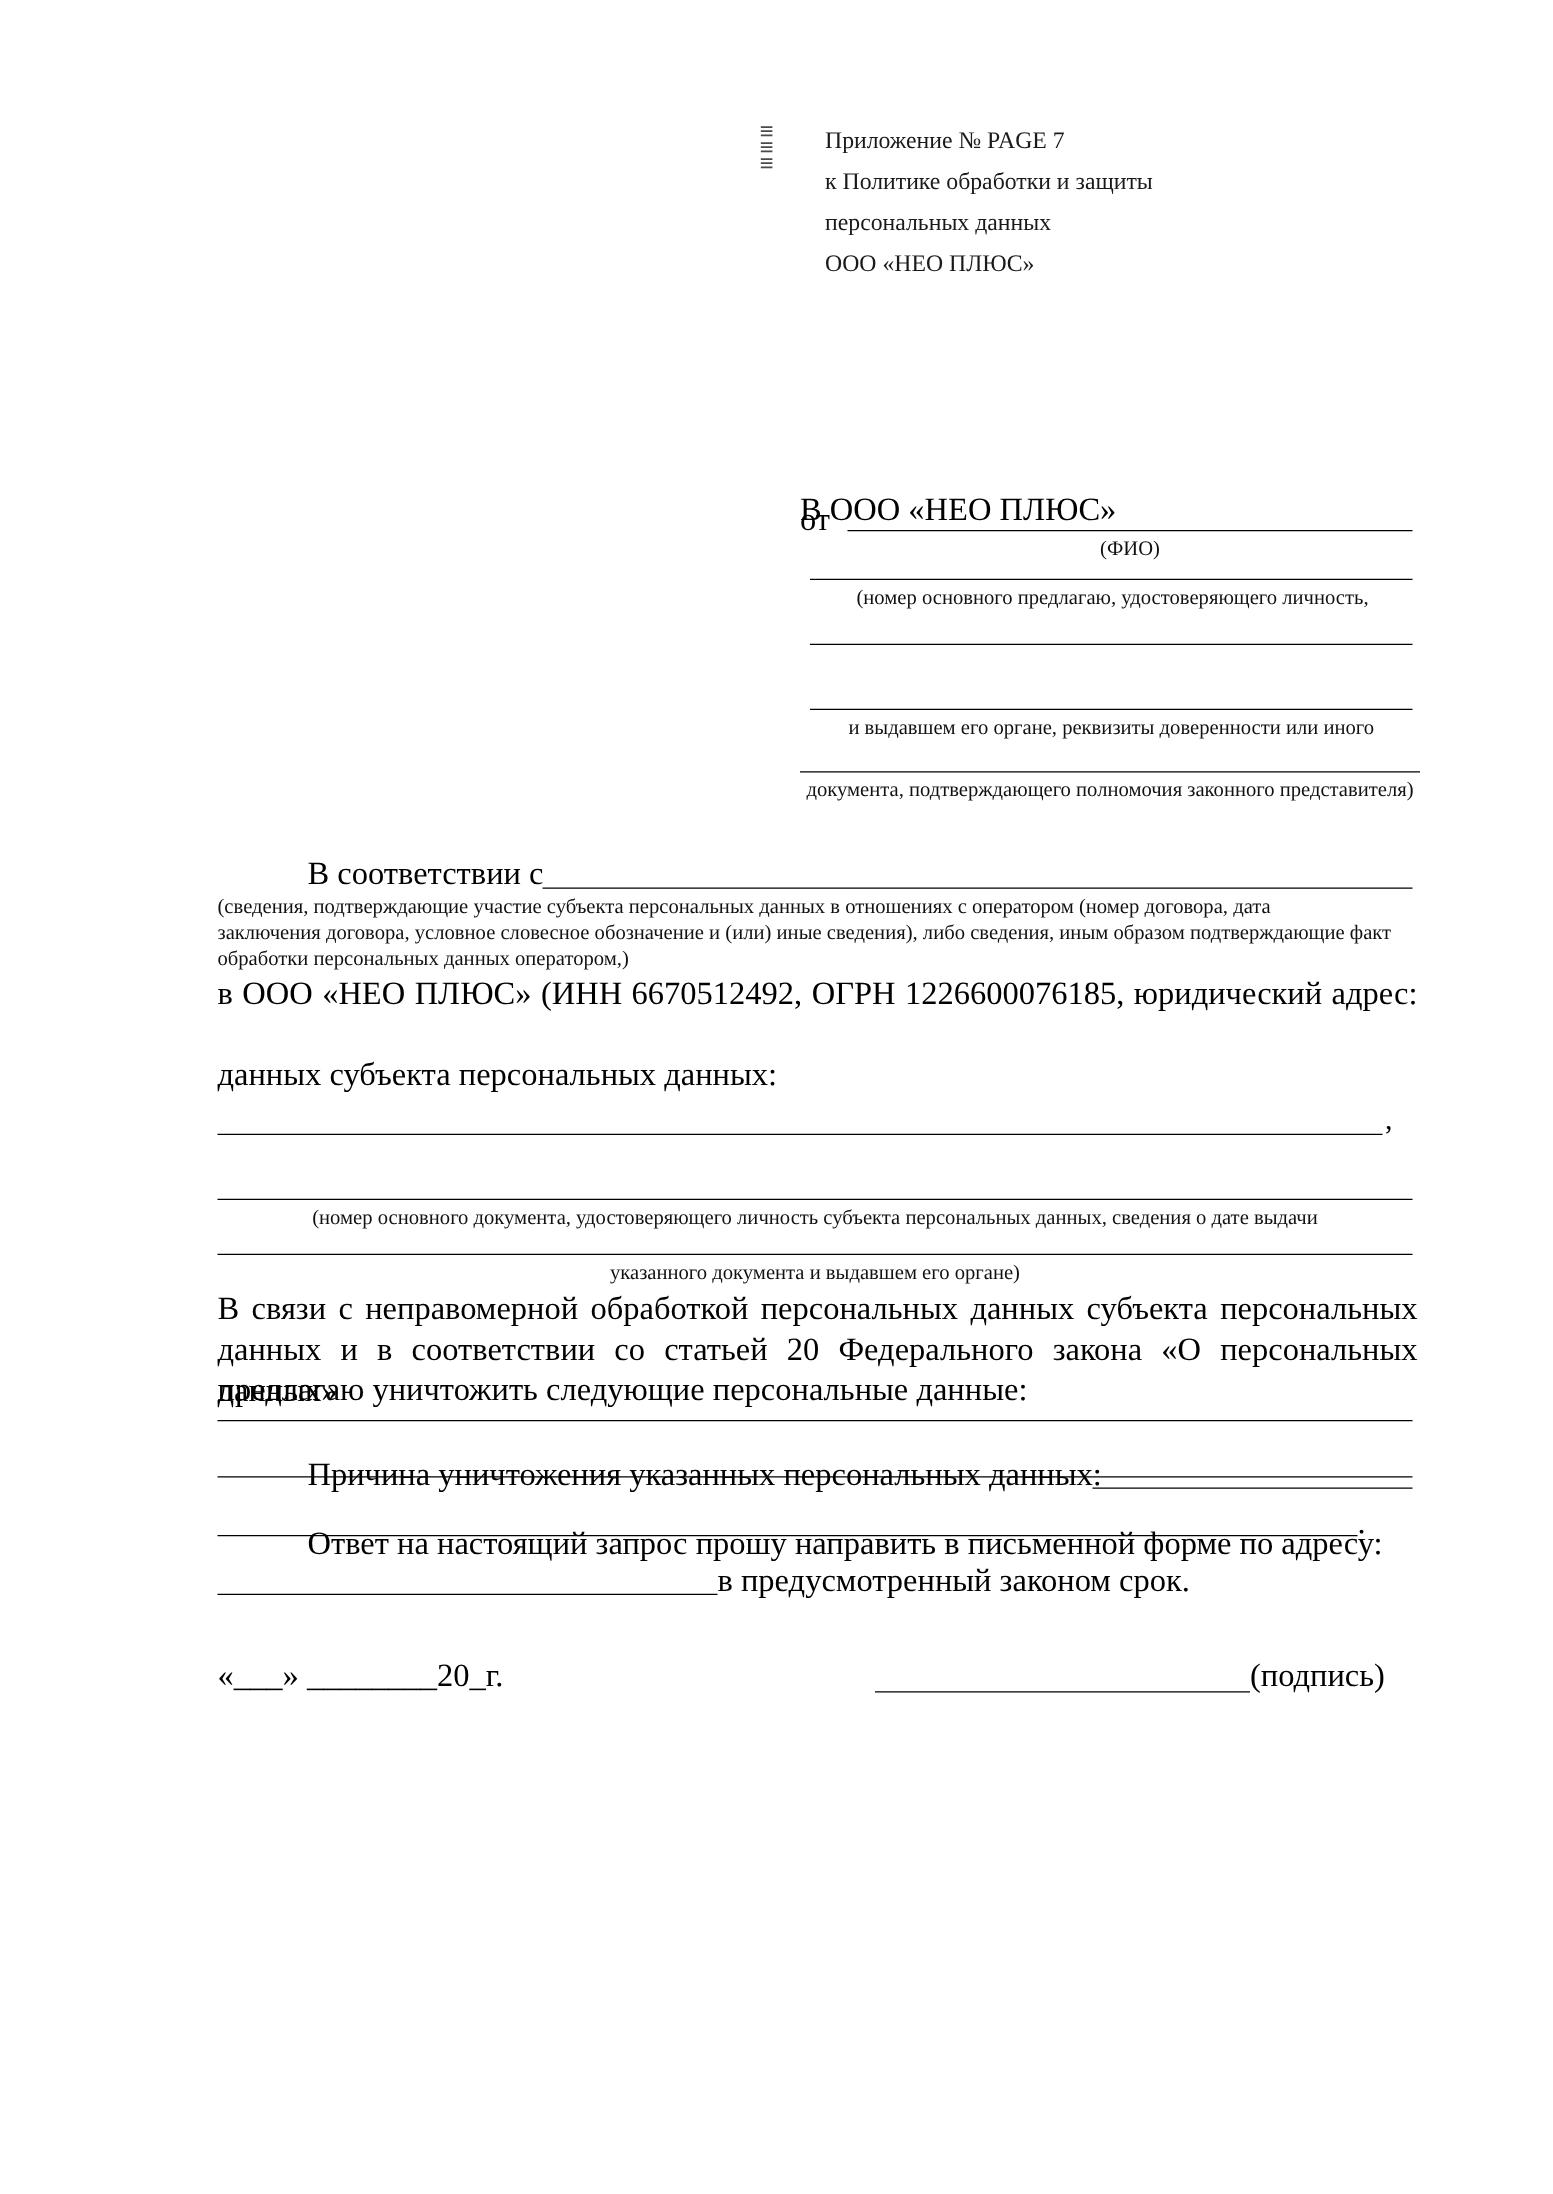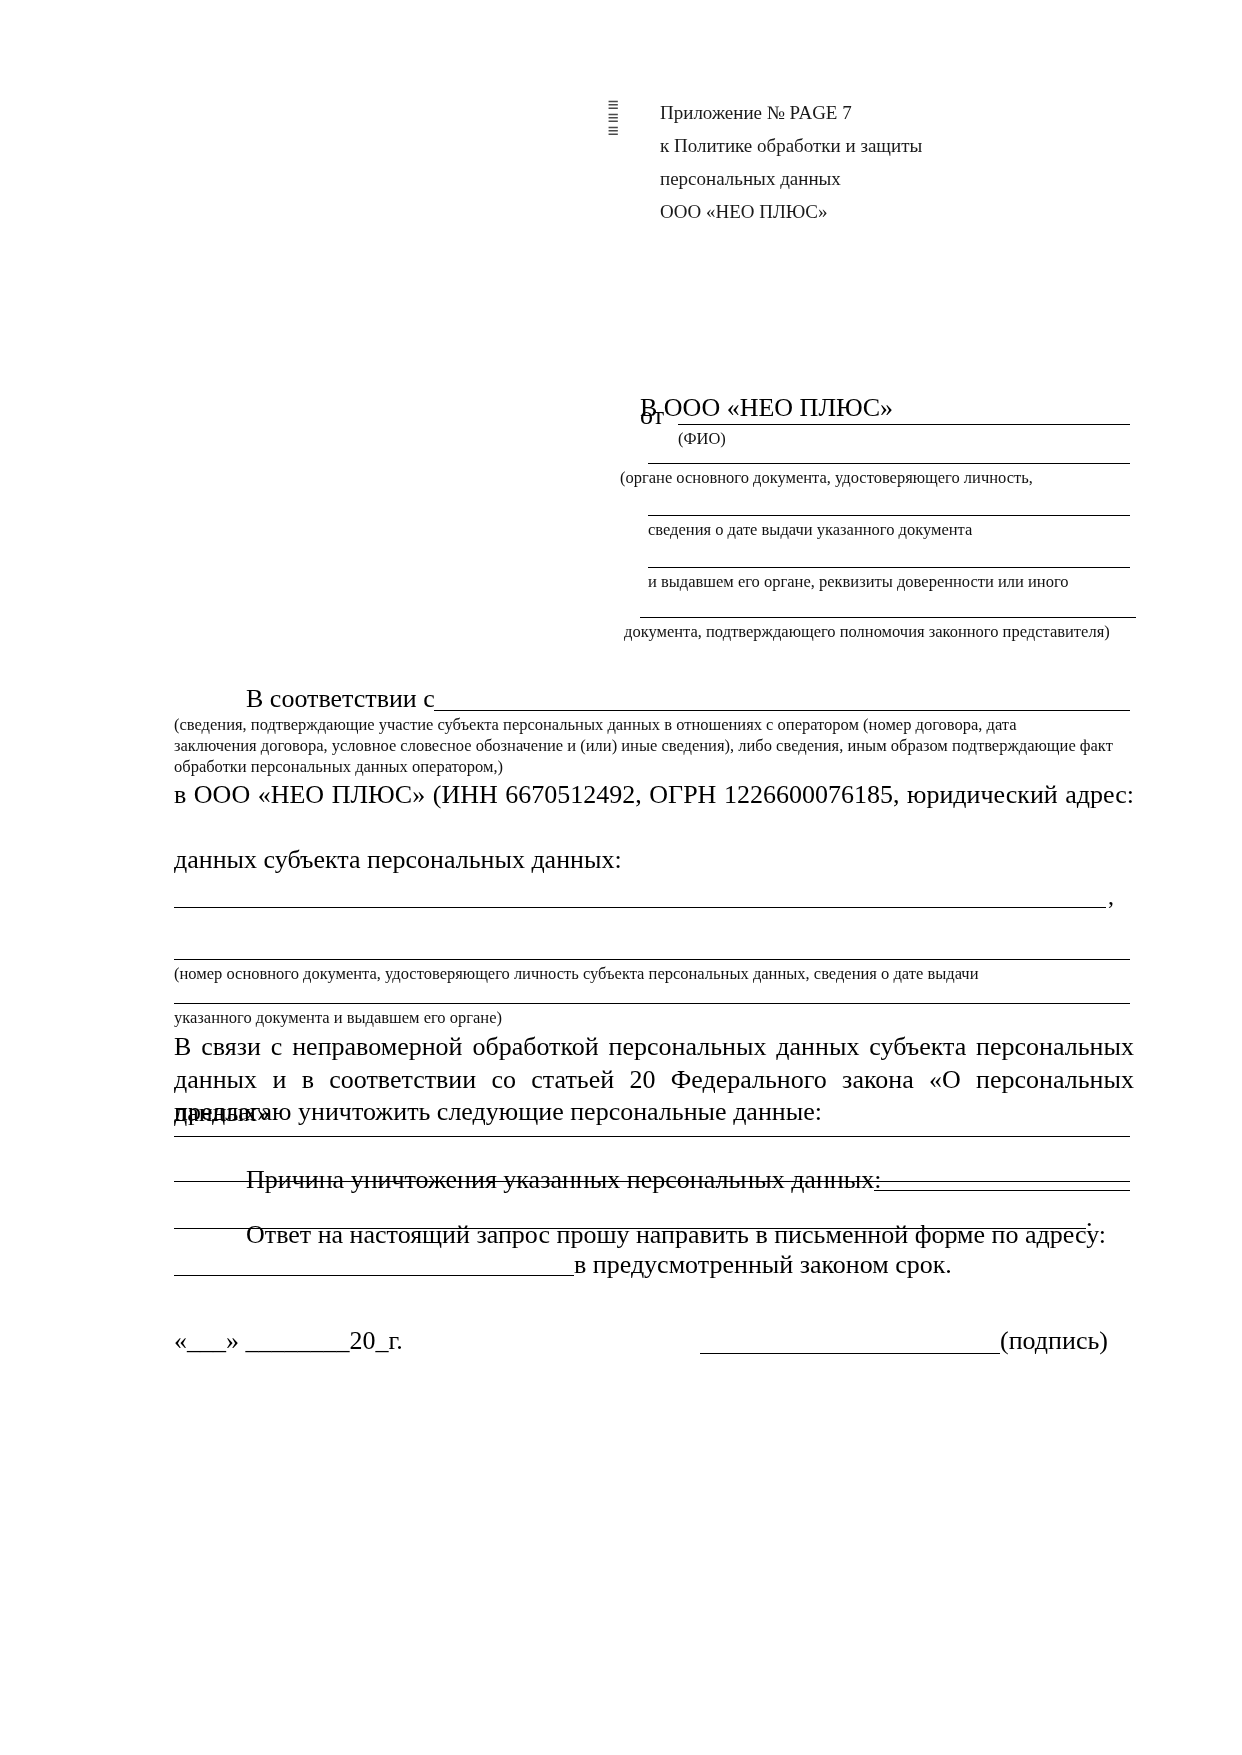--- a/index.html
+++ b/index.html
@@ -73,21 +73,21 @@
     font-size: 26px;
     line-height: 32px;
   }
   .small {
     position: absolute;
     font-family: "Liberation Serif", serif;
     font-size: 16.5px;
     line-height: 21px;
     color: #111;
   }
-  .small-c { }
+  .small-c { text-align: center; }
   .line {
     position: absolute;
     border-bottom: 1.6px solid #000;
     height: 0;
   }
   .just {
     position: absolute;
     text-align: justify;
     text-align-last: justify;
     font-size: 26px;
@@ -116,24 +116,23 @@
   </div>
 
 
   <div class="t" style="left:640px; top:366px;margin-top:26px;">В ООО «НЕО ПЛЮС»</div>
 
   <div class="t" style="left:640px; top:400px;">от</div>
   <div class="line" style="left:678px; top:424px; width:452px;"></div>
   <div class="small small-c" style="left:678px; top:428px; width:452px;">(ФИО)</div>
 
   <div class="line" style="left:648px; top:463px; width:482px;"></div>
-  <div class="small small-c" style="left:620px; top:467px; width:540px;">(органе основного документа, удостоверяющего личность,</div>
+  <div class="small small-c" style="left:620px; top:467px; width:540px;">(номер основного предлагаю, удостоверяющего личность,</div>
 
   <div class="line" style="left:648px; top:515px; width:482px;"></div>
-  <div class="small small-c" style="left:648px; top:519px; width:482px;">сведения о дате выдачи указанного документа</div>
 
   <div class="line" style="left:648px; top:567px; width:482px;"></div>
   <div class="small small-c" style="left:648px; top:571px; width:482px;">и выдавшем его органе, реквизиты доверенности или иного</div>
 
   <div class="line" style="left:640px; top:617px; width:496px;"></div>
   <div class="small small-c" style="left:624px; top:621px; width:528px;">документа, подтверждающего полномочия законного представителя)</div>
 
   <div class="t" style="left:246px; top:683px;">В соответствии с</div>
   <div class="line" style="left:434px; top:710px; width:696px;"></div>
 

